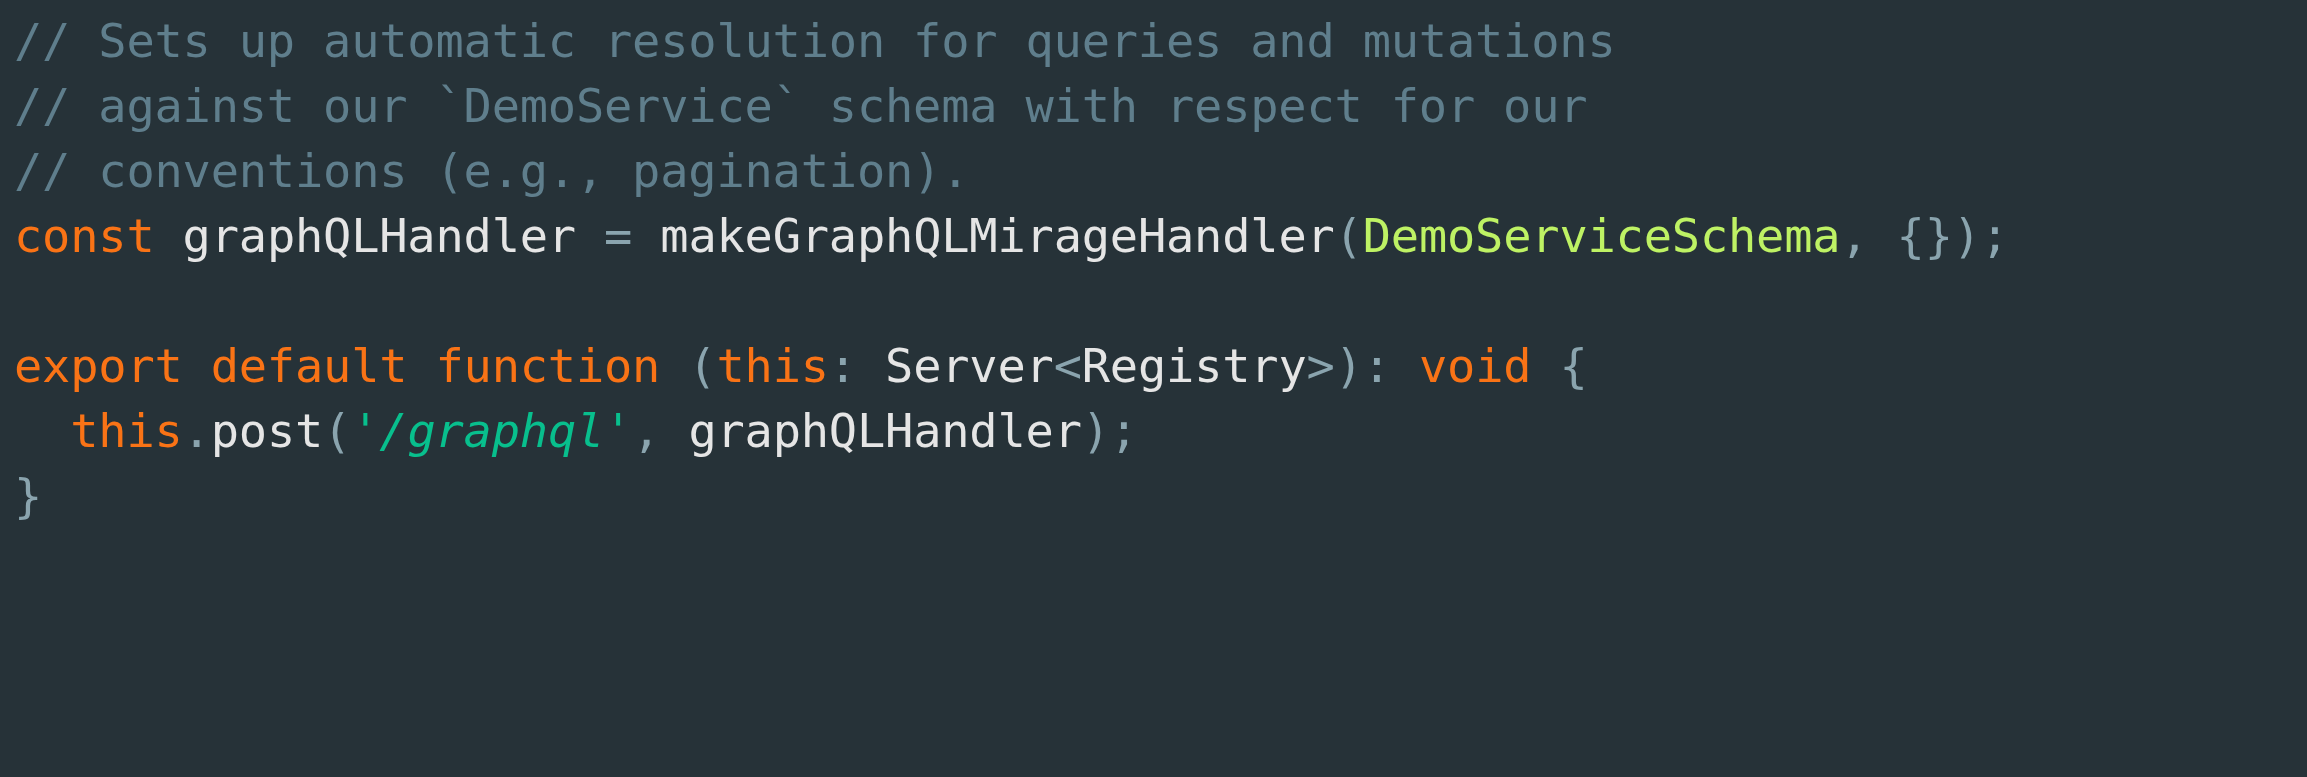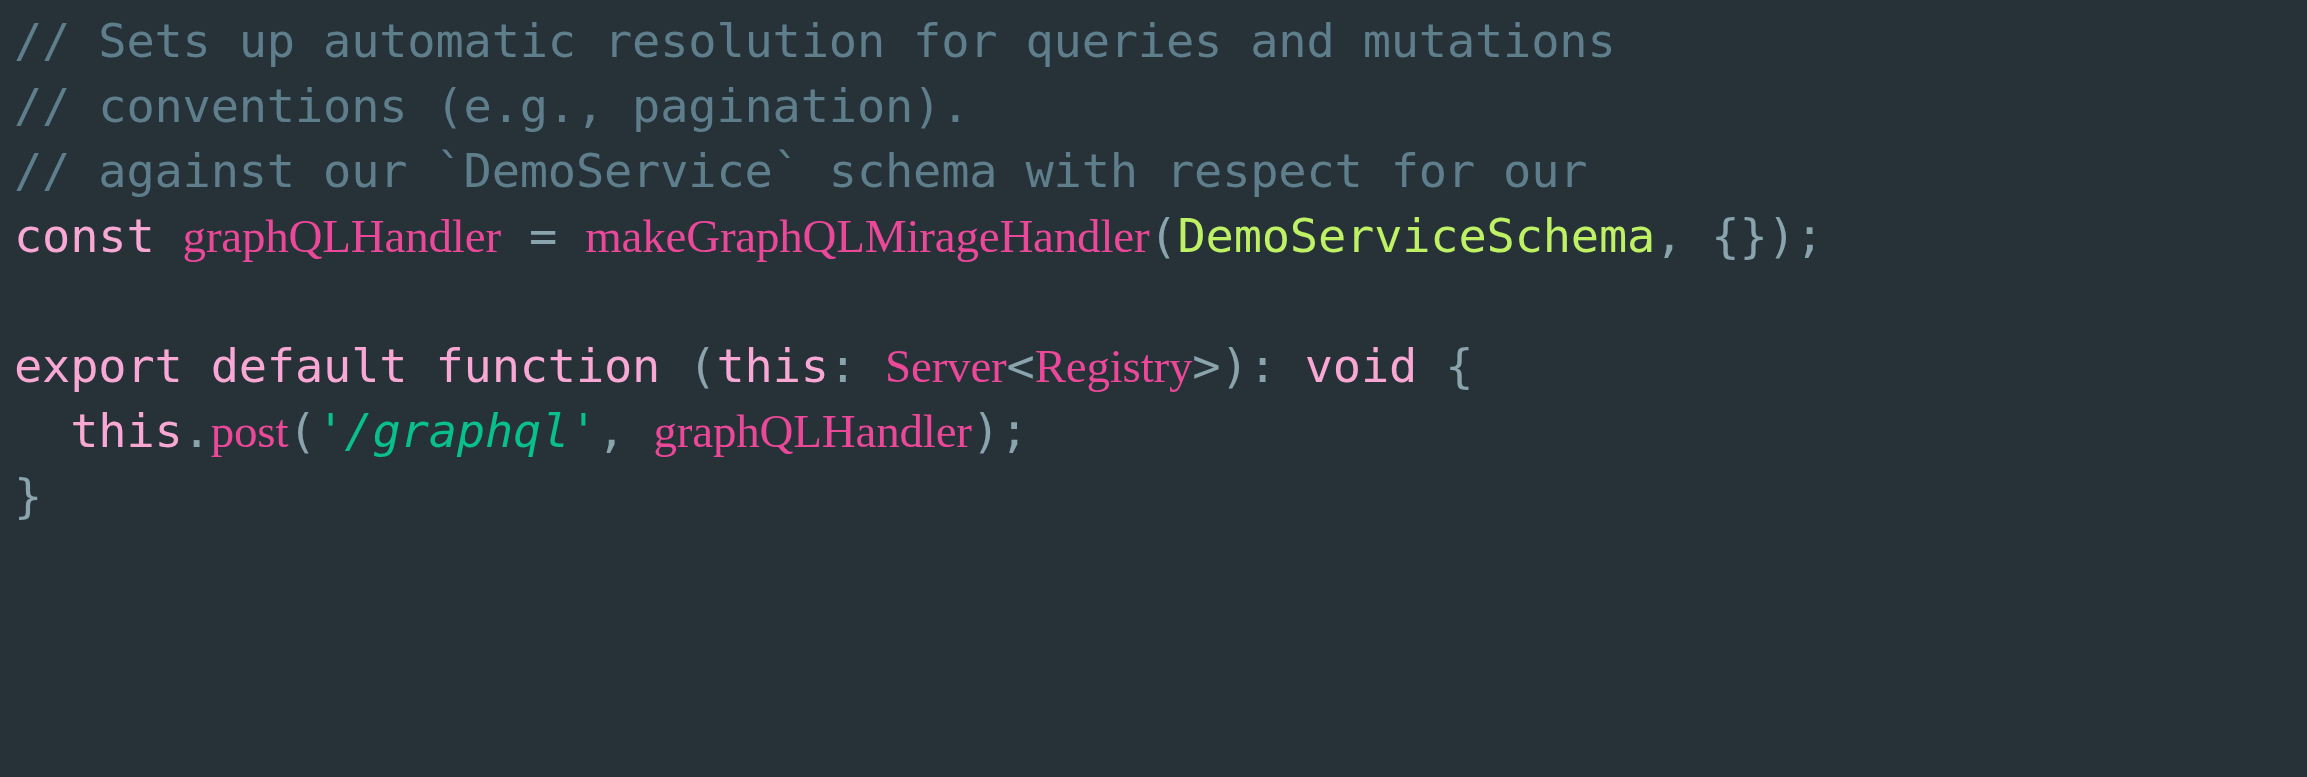--- a/index.html
+++ b/index.html
@@ -34,34 +34,34 @@
     font-weight: 400;
   }
 
   .code-line:first-child {
     padding-top: 8px;
     height: 65px;
   }
 
   
   .tok-comment   { color: #5f7e8c; }
-  .tok-keyword   { color: #f9a8d4; }
-  .tok-ident     { color: #ec4899; font-family: Liberation Serif, serif; }
+  .tok-keyword   { color: #f97316; }
+  .tok-ident     { color: #e5e5e5; }
   .tok-plain     { color: #f2f6f7; }
   .tok-punct     { color: #8aa4ae; }
   .tok-type      { color: #bef264; }
   .tok-string    { color: #08bf8d; font-style: italic; }
   .tok-op        { color: #8aa4ae; }
   .tok-blank     { color: transparent; }
 </style>
 </head>
 <body>
 
 <div id="code-block">
     <div class="code-line" title="// Sets up automatic resolution for queries and mutations"><span class="tok-comment">// Sets up automatic resolution for queries and mutations</span></div>
+    <div class="code-line" title="// against our `DemoService` schema with respect for our"><span class="tok-comment">// against our `DemoService` schema with respect for our</span></div>
     <div class="code-line" title="// conventions (e.g., pagination)."><span class="tok-comment">// conventions (e.g., pagination).</span></div>
-    <div class="code-line" title="// against our `DemoService` schema with respect for our"><span class="tok-comment">// against our `DemoService` schema with respect for our</span></div>
     <div class="code-line" title="const graphQLHandler = makeGraphQLMirageHandler(DemoServiceSchema, {});"><span class="tok-keyword">const</span><span class="tok-plain"> </span><span class="tok-ident">graphQLHandler</span><span class="tok-plain"> </span><span class="tok-op">=</span><span class="tok-plain"> </span><span class="tok-ident">makeGraphQLMirageHandler</span><span class="tok-punct">(</span><span class="tok-type">DemoServiceSchema</span><span class="tok-punct">, </span><span class="tok-punct">{});</span></div>
     <div class="code-line" title=""><span class="tok-blank"> </span></div>
     <div class="code-line" title="export default function (this: Server&lt;Registry&gt;): void {"><span class="tok-keyword">export default function</span><span class="tok-plain"> </span><span class="tok-punct">(</span><span class="tok-keyword">this</span><span class="tok-punct">:</span><span class="tok-plain"> </span><span class="tok-ident">Server</span><span class="tok-punct">&lt;</span><span class="tok-ident">Registry</span><span class="tok-punct">&gt;</span><span class="tok-punct">):</span><span class="tok-plain"> </span><span class="tok-keyword">void</span><span class="tok-plain"> </span><span class="tok-punct">{</span></div>
     <div class="code-line" title="  this.post('/graphql', graphQLHandler);"><span class="tok-plain">  </span><span class="tok-keyword">this</span><span class="tok-punct">.</span><span class="tok-ident">post</span><span class="tok-punct">(</span><span class="tok-string">'/graphql'</span><span class="tok-punct">, </span><span class="tok-ident">graphQLHandler</span><span class="tok-punct">);</span></div>
     <div class="code-line" title="}"><span class="tok-punct">}</span></div>
   </div>
 
 </body></html>

